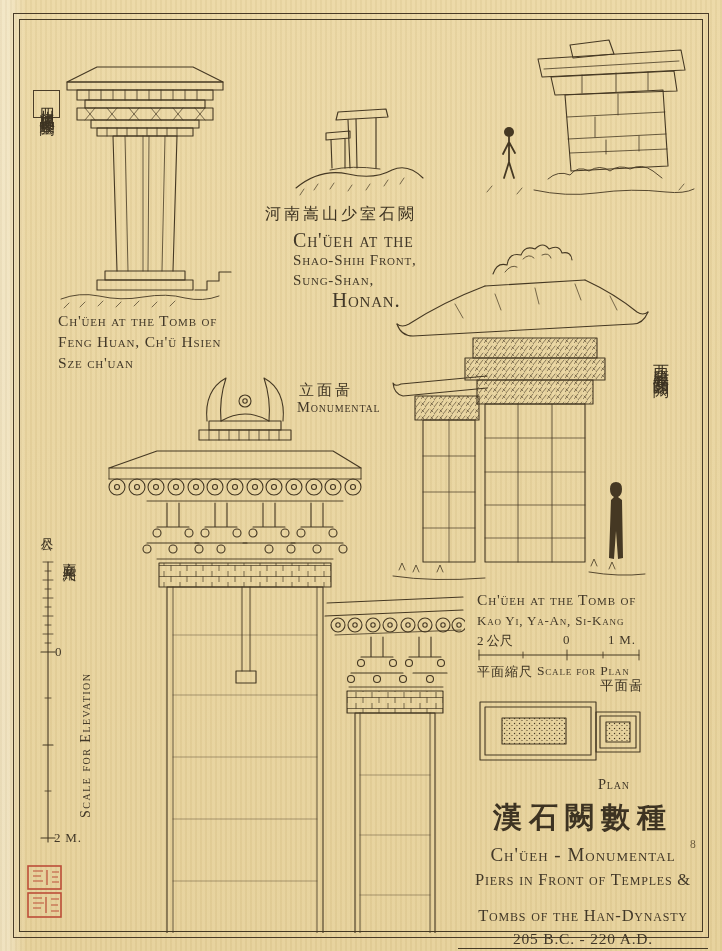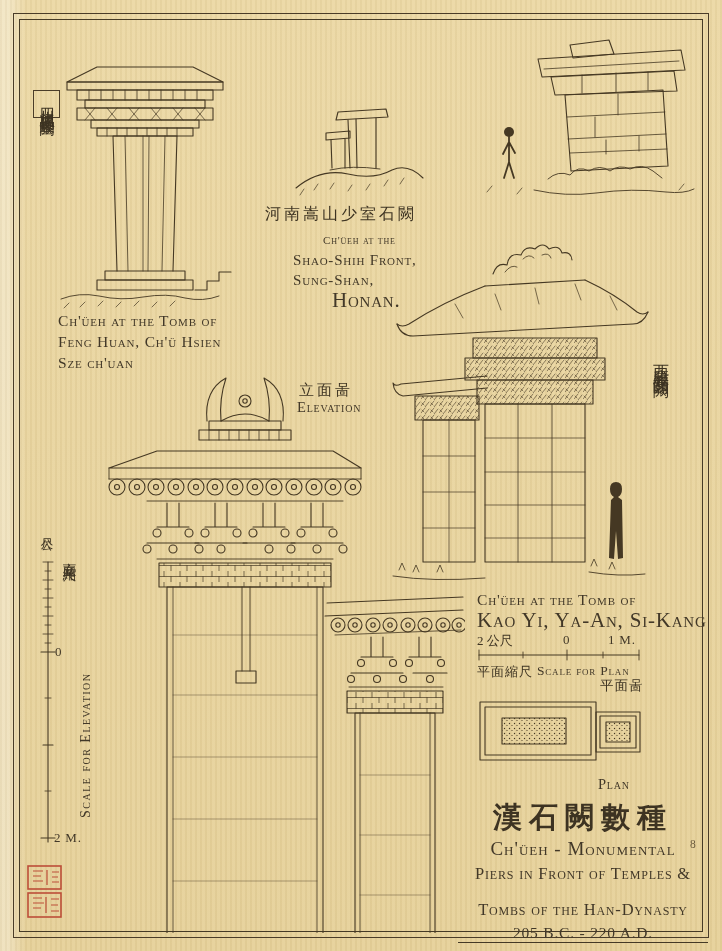--- a/index.html
+++ b/index.html
@@ -96,21 +96,21 @@
       <path d="M39 52 L40 80 M53 51 L53 80"></path>
       <path d="M38 82 Q60 77 88 81" stroke-width="0.9"></path>
       <path d="M4 100 Q28 80 56 86 Q82 92 100 82 Q116 75 131 90"></path>
       <path d="M12 101 l-4 6 M26 96 l-4 6 M42 95 l-4 6 M60 97 l-4 6 M78 96 l-4 6 M96 92 l-4 6 M112 90 l-4 6" stroke-width="0.7"></path>
     </svg>
   </div>
 
   <div class="abs cjk" style="left:265px;top:204px;font-size:16px;letter-spacing:3px;">河南嵩山少室石闕</div>
 
   <div class="abs" style="left:293px;top:230px;">
-    <div class="hand" style="font-size:11px;line-height:20px;margin-left:30px;">Ch'üeh at the</div>
+    <div class="hand" style="font-size:20px;line-height:20px;">Ch'üeh at the</div>
     <div class="hand" style="font-size:15px;line-height:20px;">Shao-Shih Front,</div>
     <div class="hand" style="font-size:15px;line-height:20px;">Sung-Shan,</div>
     <div class="hand" style="font-size:21px;line-height:20px;margin-left:39px;">Honan.</div>
   </div>
 
   <div class="abs" style="left:478px;top:38px;">
     <svg width="225" height="168" viewBox="0 0 225 168" class="draw">
       <path d="M92 7 L131 2 L136 16 L95 20 Z"></path>
       <path d="M60 21 L203 12 L207 32 L64 39 Z"></path>
       <path d="M66 31 L201 23" stroke-width="0.8"></path>
@@ -154,25 +154,25 @@
       <path d="M231 250 q6 0 6 7 q0 6 -4 8 l4 3 l1 58 l-5 1 l-2 -28 l-2 28 l-5 -1 l2 -58 l3 -3 q-4 -2 -4 -8 q0 -7 6 -7 Z" fill="#453823" stroke="none"></path>
       <path d="M14 338 l3 -7 l3 7 M28 340 l3 -7 l3 7 M52 340 l3 -7 l3 7 M206 334 l3 -7 l3 7 M224 337 l3 -7 l3 7" stroke-width="0.8"></path>
       <path d="M8 344 q40 6 92 2 M204 340 q30 5 56 2" stroke-width="0.9"></path>
     </svg>
   </div>
 
   <div class="abs cjk-v" style="left:650px;top:352px;font-size:16px;letter-spacing:3px;">西康雅安高頤闕</div>
 
   <div class="abs" style="left:477px;top:589px;">
     <div class="hand" style="font-size:15.5px;line-height:21px;">Ch'üeh at the Tomb of</div>
-    <div class="hand" style="font-size:21px;line-height:21px;">Kao Yi, Ya-An, Si-Kang</div>
+    <div class="hand" style="font-size:13px;line-height:21px;">Kao Yi, Ya-An, Si-Kang</div>
   </div>
 
   <div class="abs cjk" style="left:299px;top:381px;font-size:15px;letter-spacing:3px;">立面啚</div>
-  <div class="abs hand" style="left:297px;top:399px;font-size:14.5px;">Elevation</div>
+  <div class="abs hand" style="left:297px;top:399px;font-size:14.5px;">Monumental</div>
 
   <div class="abs" style="left:95px;top:373px;">
     <svg width="370" height="560" viewBox="0 0 370 560" class="draw">
       <defs>
         <pattern id="bricks" width="16" height="11" patternUnits="userSpaceOnUse">
           <path d="M0 5.5 H16 M5 0 V5.5 M12 5.5 V11" stroke="#453823" stroke-width="0.7" fill="none"></path>
         </pattern>
       </defs>
 
       <path d="M112 48 Q109 17 131 5 Q124 26 126 48"></path>
@@ -345,21 +345,21 @@
       <rect x="118" y="20" width="44" height="40"></rect>
       <rect x="122" y="24" width="36" height="32"></rect>
       <rect x="128" y="30" width="24" height="20" fill="url(#stip)"></rect>
     </svg>
   </div>
 
   <div class="abs hand" style="left:598px;top:776px;font-size:14.5px;">Plan</div>
 
   <div class="abs" style="left:458px;top:782px;width:250px;text-align:center;">
     <div class="cjk" style="font-size:29px;letter-spacing:7px;font-weight:bold;margin-top:16px;">漢石闕數種</div>
-    <div class="hand" style="font-size:19px;letter-spacing:1px;">Ch'üeh - Monumental</div>
+    <div class="hand" style="font-size:19px;margin-top:6px;letter-spacing:1px;">Ch'üeh - Monumental</div>
     <div class="hand" style="font-size:16.5px;margin-top:4px;">Piers in Front of Temples &amp;</div>
     <div class="hand" style="font-size:16.5px;margin-top:16px;">Tombs of the Han-Dynasty</div>
     <div class="hand" style="font-size:15.5px;margin-top:4px;border-bottom:1px solid #453a26;">205 B.C. - 220 A.D.</div>
   </div>
 
   <div class="abs" style="left:26px;top:864px;">
     <svg width="38" height="56" viewBox="0 0 38 56">
       <g stroke="#b8402e" fill="none" stroke-width="1.6" opacity="0.9">
         <rect x="2" y="2" width="33" height="23"></rect>
         <path d="M7 7 h10 M7 12 h8 M7 17 h10 M21 6 v15 M26 8 h7 M26 13 h6 M26 18 h7" stroke-width="1.2"></path>

